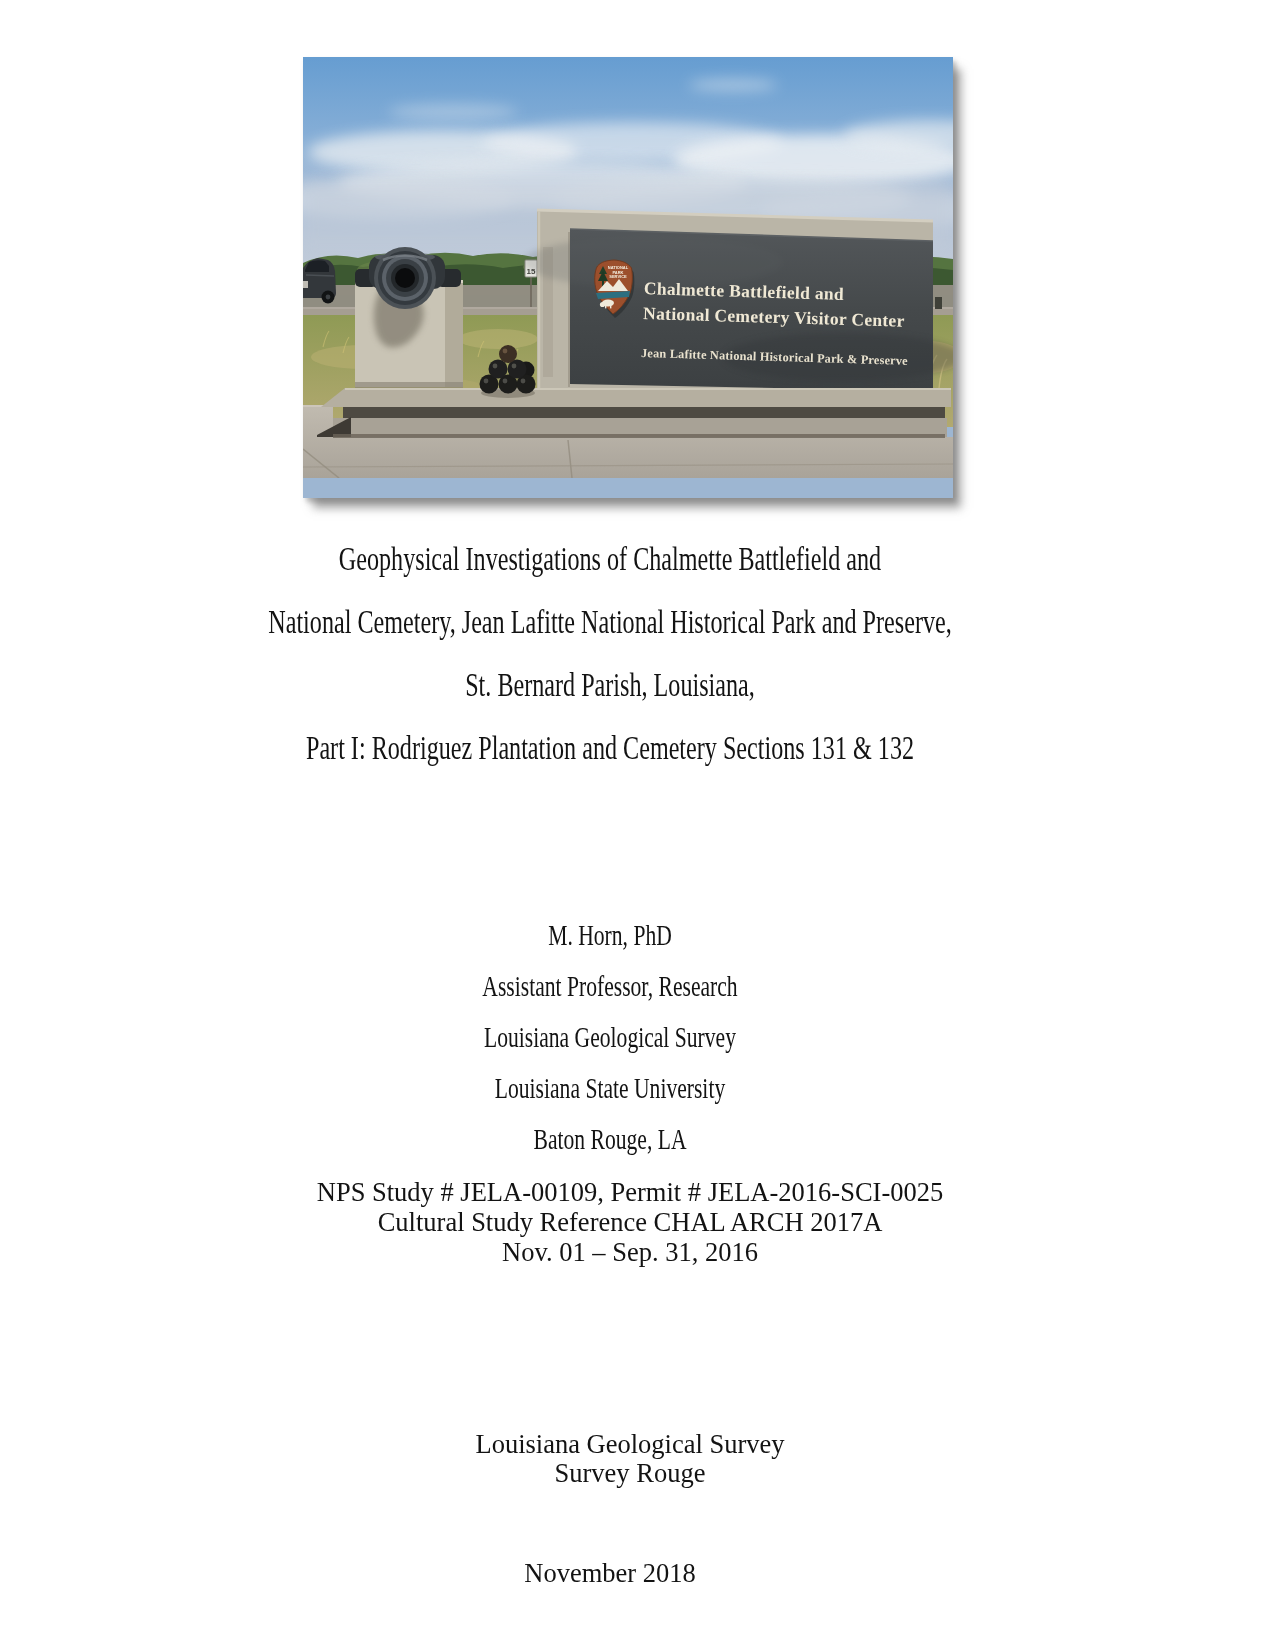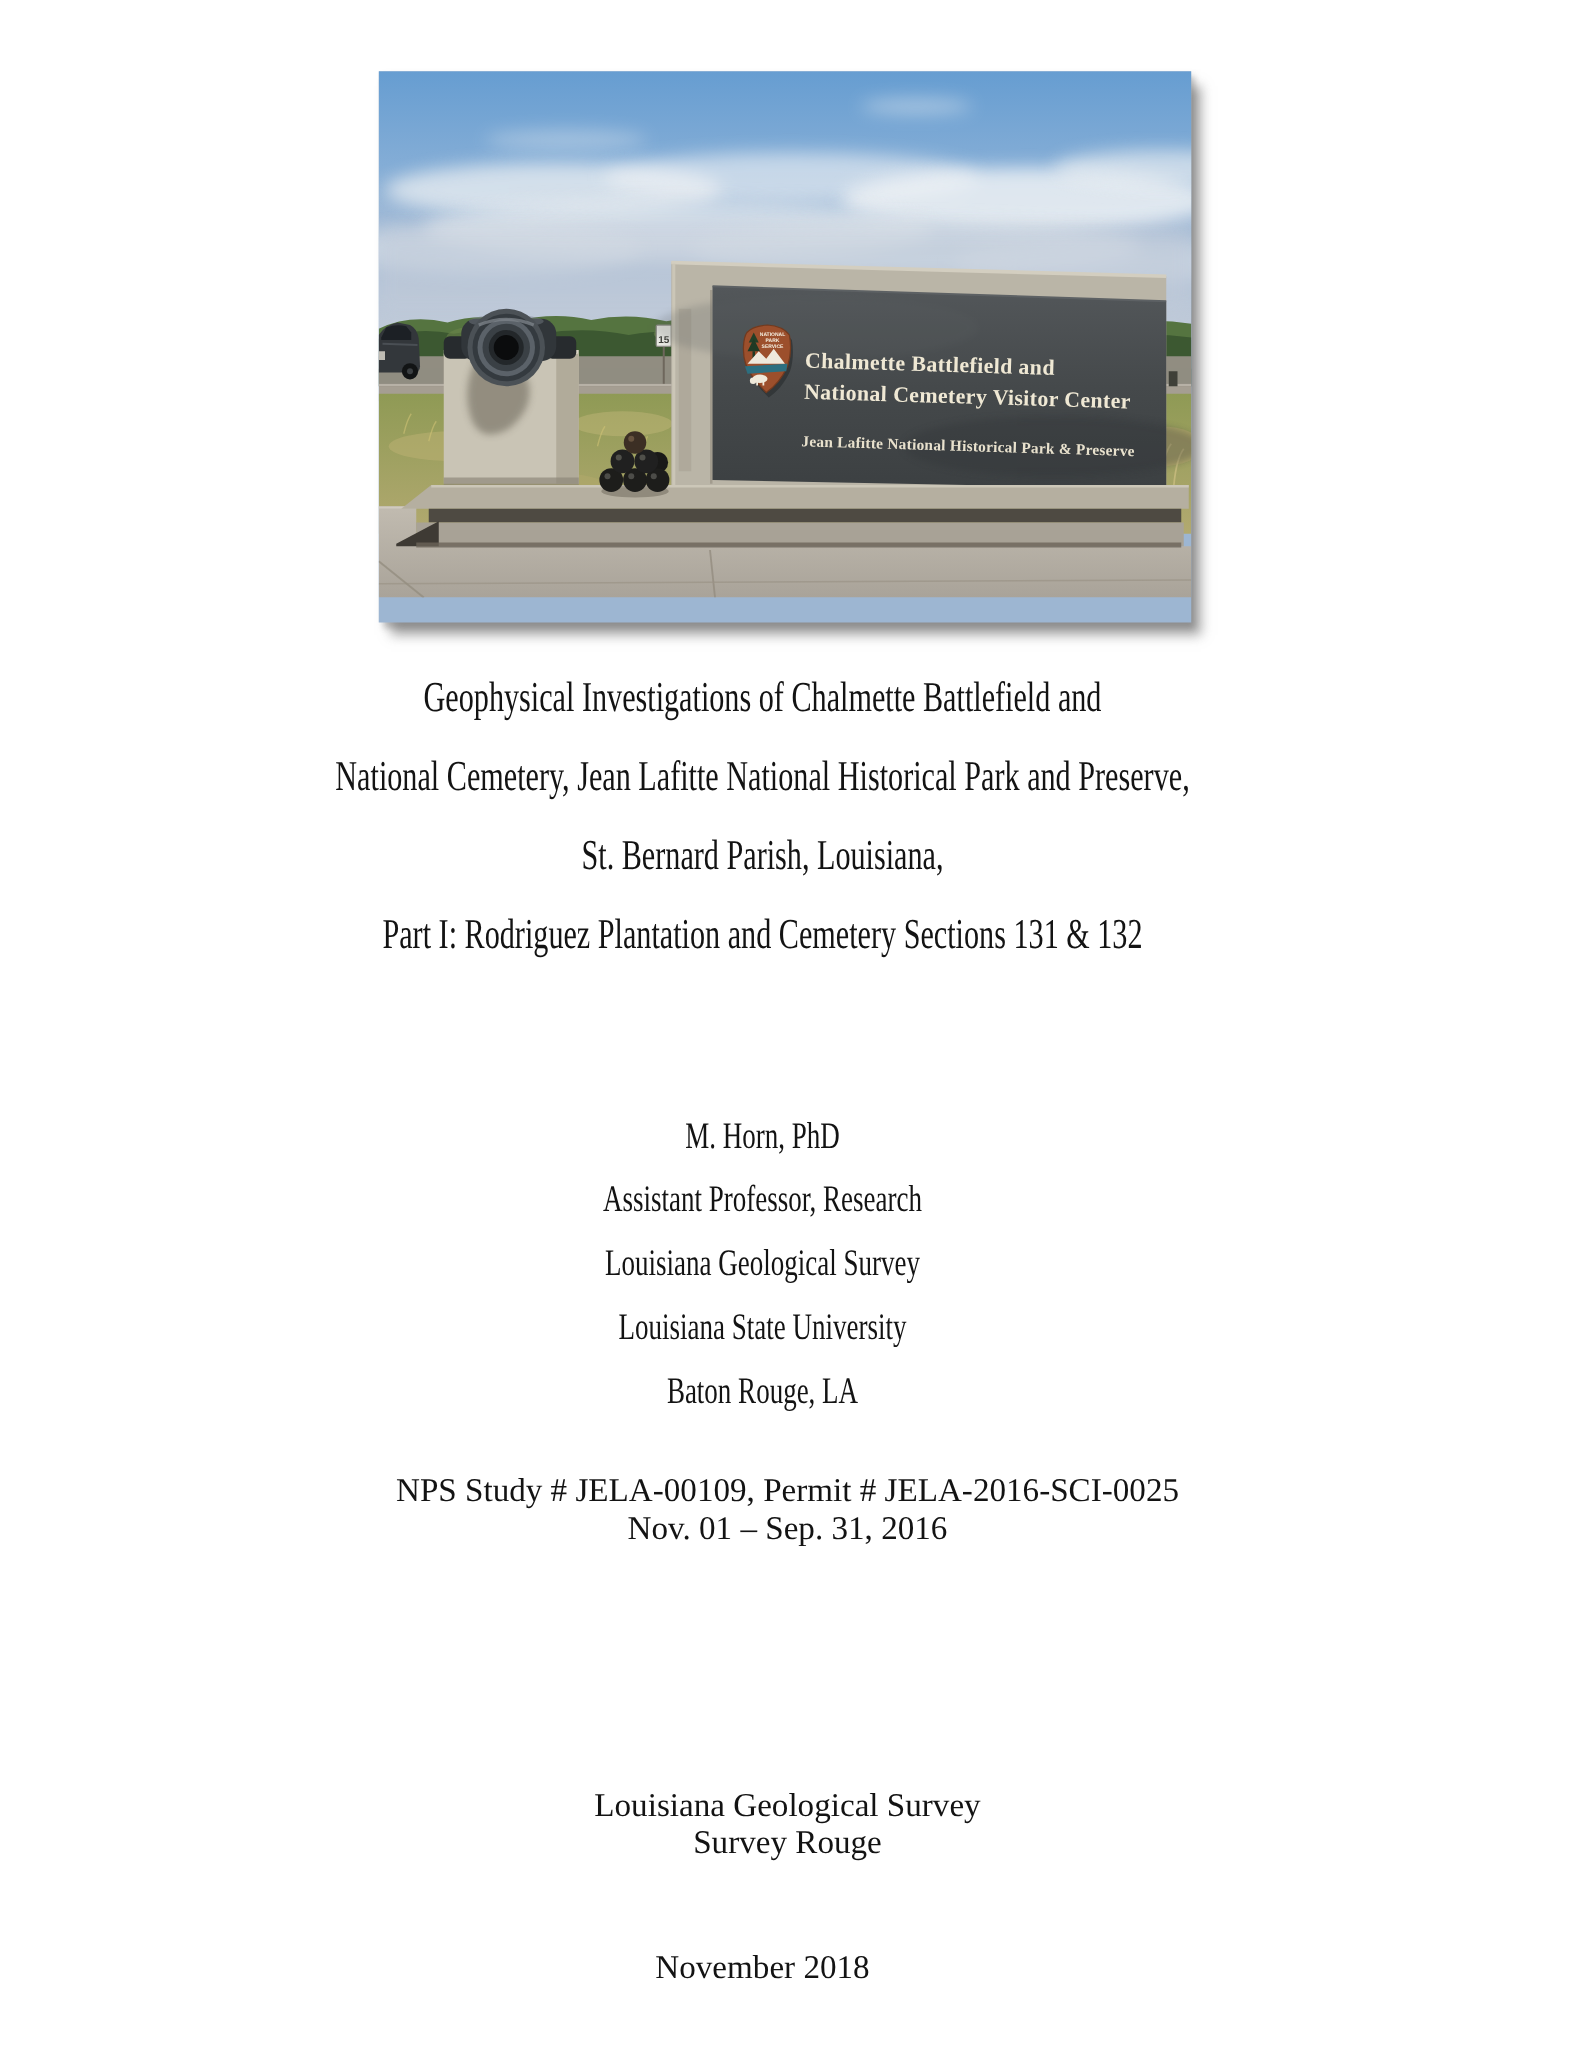--- a/index.html
+++ b/index.html
@@ -10,21 +10,21 @@
   }
   .photo{
     position:absolute;left:303px;top:57px;width:650px;height:441px;margin:0;
     box-shadow:9px 11px 9px -1px rgba(110,110,110,.62), 3px 4px 5px rgba(120,120,120,.45);
     background:#9db6d2;
   }
   .photo svg{display:block;}
   .col{position:absolute;left:0;width:1220px;text-align:center;}
   .title{top:527px;font-size:34px;line-height:63px;}
   .tline{transform:scaleX(.71);transform-origin:50% 50%;white-space:nowrap;}
-  .author{top:883px;font-size:30px;line-height:51px;}
+  .author{top:909px;font-size:30px;line-height:51px;}
   .aline{transform:scaleX(.72);transform-origin:50% 50%;white-space:nowrap;}
   .study{top:1177px;font-size:26.5px;line-height:30px;}
   .report{top:1355px;font-size:26.5px;line-height:30px;}
   .publisher{top:1430px;font-size:26.5px;line-height:29px;}
   .date{top:1558px;font-size:26.5px;line-height:30px;}
   .sline{white-space:nowrap;margin-left:40px;}
 </style>
 </head>
 <body>
 
@@ -230,20 +230,21 @@
   <div class="col author">
     <div class="aline">M. Horn, PhD</div>
     <div class="aline">Assistant Professor, Research</div>
     <div class="aline">Louisiana Geological Survey</div>
     <div class="aline">Louisiana State University</div>
     <div class="aline">Baton Rouge, LA</div>
   </div>
 
   <div class="col study">
     <div class="sline">NPS Study # JELA-00109, Permit # JELA-2016-SCI-0025</div>
+    <div class="sline">Cultural Study Reference CHAL ARCH 2017A</div>
     <div class="sline">Nov. 01 – Sep. 31, 2016</div>
   </div>
 
 
   <div class="col publisher">
     <div class="sline">Louisiana Geological Survey</div>
     <div class="sline">Survey Rouge</div>
   </div>
 
   <div class="col date">November 2018</div>

